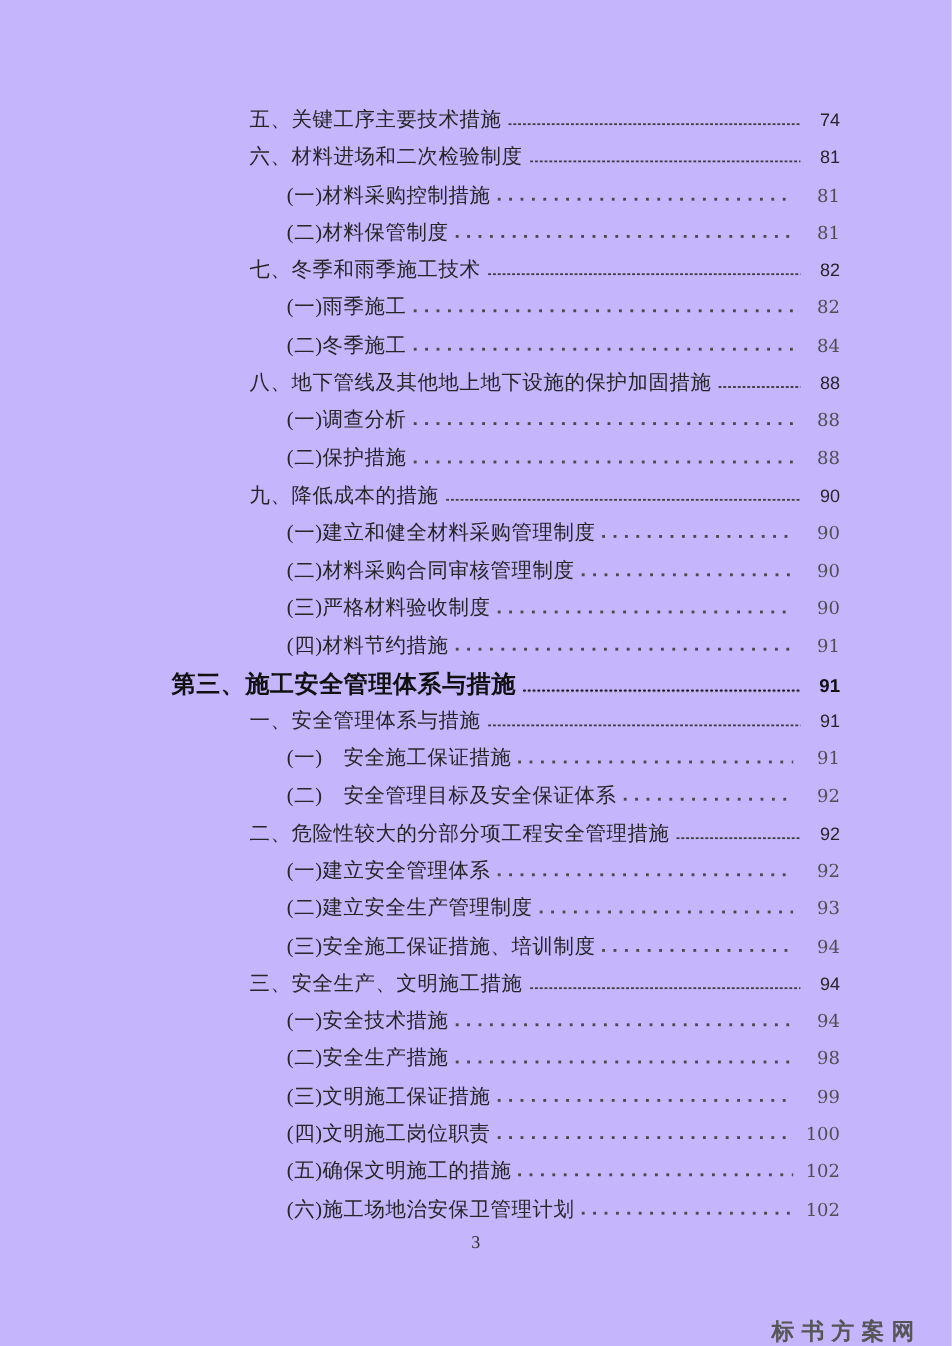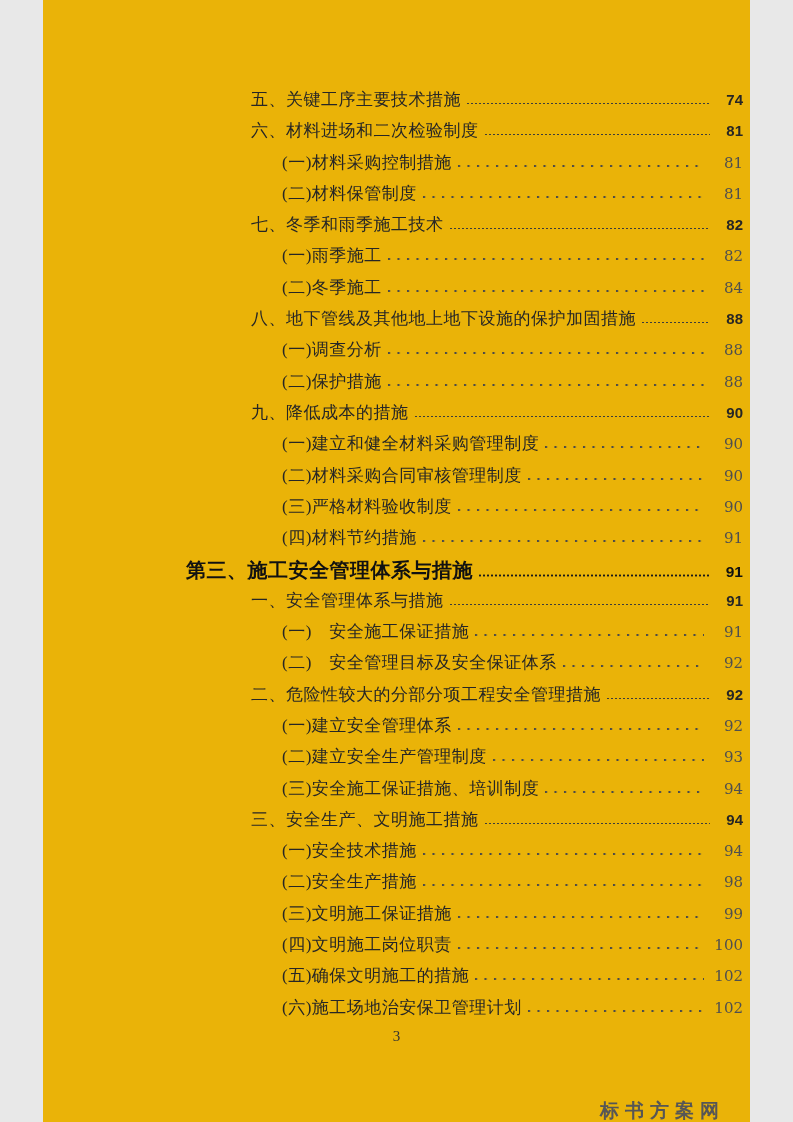--- a/index.html
+++ b/index.html
@@ -1,19 +1,19 @@
 <!DOCTYPE html>
 <html><head>
 <meta charset="utf-8">
 <style>
   html,body{margin:0;padding:0;background:#e8e8e8;}
   .page{
     position:relative;
-    width:707px;height:1122px;
-    background:#eab308;
+    width:793px;height:1122px;
+    background:#c4b5fd;
     margin:0 auto;
     overflow:hidden;
     font-family:"Liberation Serif",serif;
   }
   .toc{
     position:absolute;
     left:143px;
     top:88px;
     width:557px;
   }
@@ -64,21 +64,20 @@
   .chapter .pagenum{
     font-family:"Liberation Sans",sans-serif;
     font-weight:bold;
     font-size:15.5px;
     color:#111111;
   }
   .l1 .pagenum{
     font-family:"Liberation Sans",sans-serif;
     font-size:15px;
     color:#262626;
-    font-weight:bold;
   }
   .l2 .pagenum{
     font-family:"DejaVu Serif",serif;
     font-size:15px;
     color:#4f4f4f;
   }
   .footer-pagenum{
     position:absolute;
     top:1028px;
     left:0;

